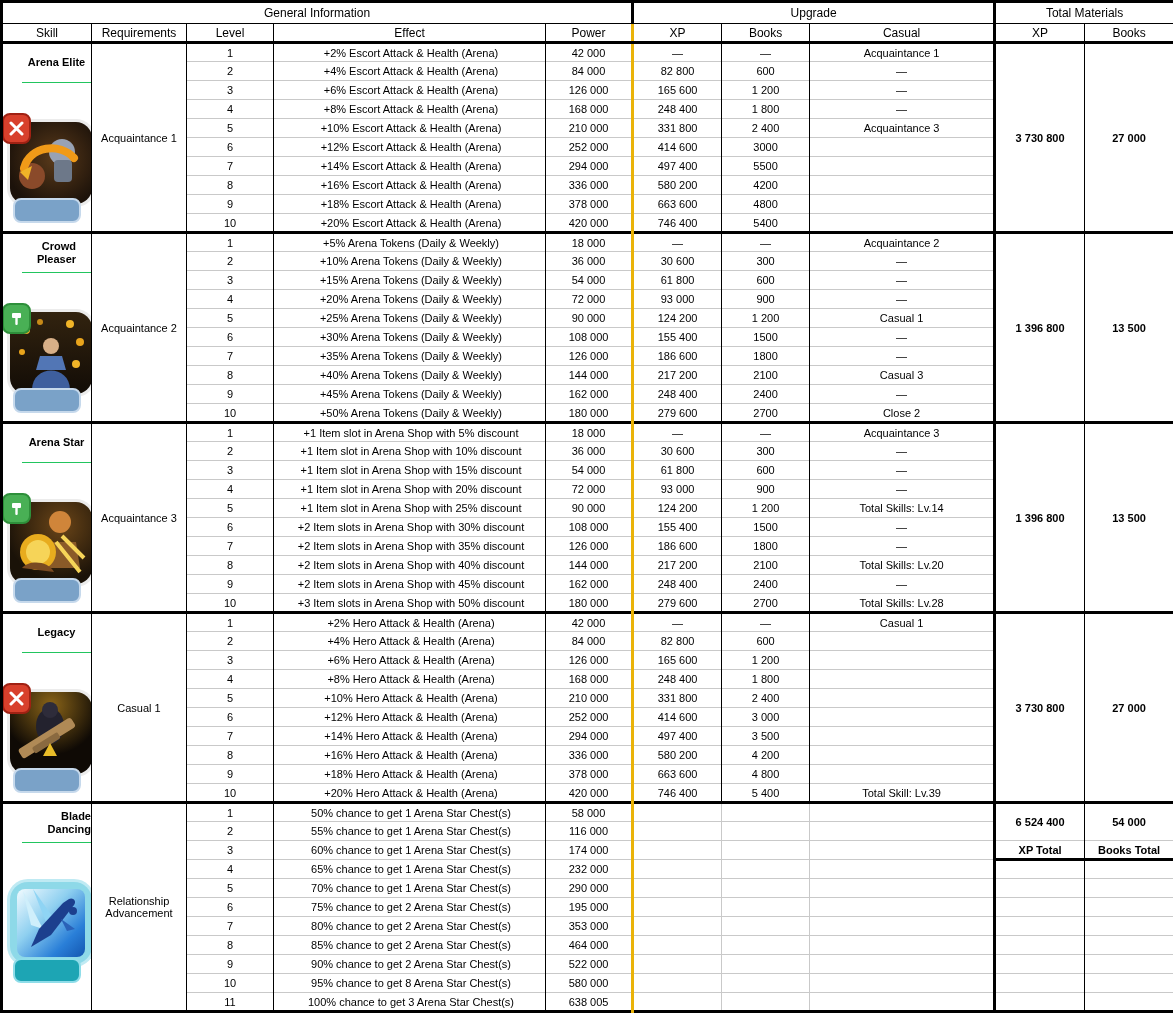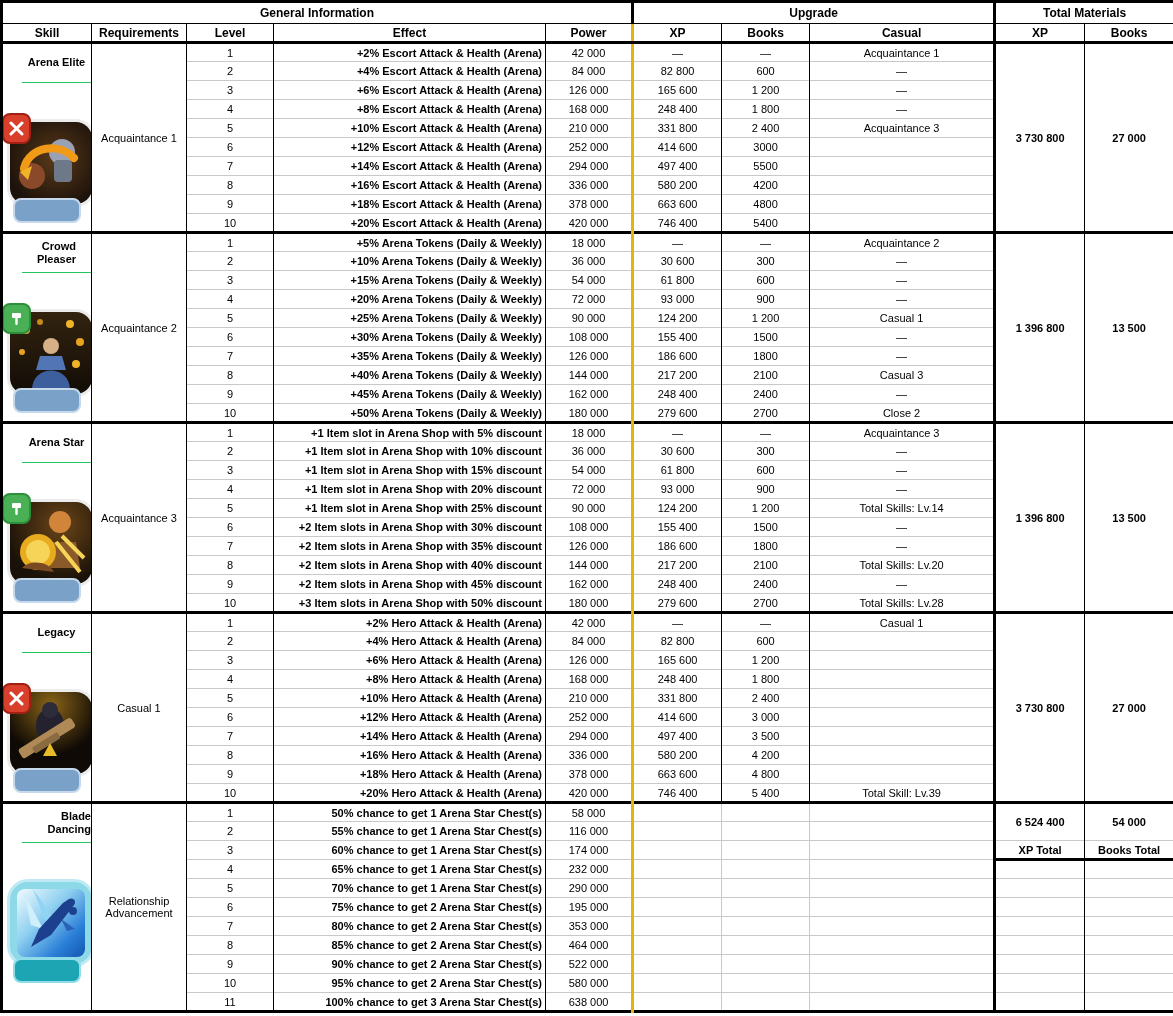--- a/index.html
+++ b/index.html
@@ -7,38 +7,38 @@
           font-family:"Liberation Sans", sans-serif; color:#000; }
   table.skills { border-collapse:collapse; table-layout:fixed; width:1167px;
                  border:3px solid #000; font-size:11px; }
   col.w-skill{width:90px} col.w-req{width:95px} col.w-level{width:87px}
   col.w-effect{width:272px} col.w-power{width:87px} col.w-xp{width:89px}
   col.w-books{width:88px} col.w-others{width:185px} col.w-txp{width:90px} col.w-tbooks{width:90px}
 
   th, td { padding:0 3px; vertical-align:middle; text-align:center; overflow:hidden; }
   tr { height:19px; }
   thead tr.group-row { height:22px; }
-  thead th { font-weight:bold; font-size:12px; background:#fff; }
+  thead th { font-weight:normal; font-size:12px; background:#fff; }
   thead tr.group-row th { border-bottom:1px solid #000; }
   thead tr.col-row th { border-bottom:3px solid #000; }
 
   
   .c-skill,.c-req,.c-level,.c-effect { border-right:1px solid #000; }
   .c-power { border-right:3px solid #eab308;text-align:center; }
   .c-xp,.c-books { border-right:1px solid #000; }
   .c-others { border-right:3px solid #000; }
   .c-txp { border-right:1px solid #000; }
   .g-gi,.g-up { border-right:3px solid #000; }
 
   
   tbody td { border-top:1px solid #c9c9c9; }
   tbody tr.first td { border-top:3px solid #000; }
   td.thickb { border-bottom:3px solid #000;margin-top:8px; }
 
-  td.c-effect { text-align:right; padding-left:6px;font-weight:bold; }
+  td.c-effect { text-align:center; padding-left:6px; }
   td.c-skill { padding:0; vertical-align:top; }
   td.total-val { font-weight:bold; }
   td.total-label { font-weight:bold; }
 
   tbody.blade .c-xp, tbody.blade .c-books { border-right:1px solid #c9c9c9; }
 
   .skill-name { height:38px; display:flex; align-items:center; justify-content:center;
                 text-align:right; font-weight:bold; border-bottom:1px solid #22c55e;
                 line-height:1.2; white-space:pre-line;margin-left:19px; }
   .icon-wrap { display:flex; justify-content:center; padding-top:30px; }
@@ -640,32 +640,32 @@
           <td class="c-effect">90% chance to get 2 Arena Star Chest(s)</td>
           <td class="c-power">522 000</td>
           <td class="c-xp"></td>
           <td class="c-books"></td>
           <td class="c-others"></td>
           <td class="c-txp"></td>
           <td class="c-tbooks"></td>
         </tr>
         <tr>
           <td class="c-level">10</td>
-          <td class="c-effect">95% chance to get 2 Arena Star Chest(s)</td>
+          <td class="c-effect">95% chance to get 8 Arena Star Chest(s)</td>
           <td class="c-power">580 000</td>
           <td class="c-xp"></td>
           <td class="c-books"></td>
           <td class="c-others"></td>
           <td class="c-txp"></td>
           <td class="c-tbooks"></td>
         </tr>
         <tr>
           <td class="c-level">11</td>
           <td class="c-effect">100% chance to get 3 Arena Star Chest(s)</td>
-          <td class="c-power">638 000</td>
+          <td class="c-power">638 005</td>
           <td class="c-xp"></td>
           <td class="c-books"></td>
           <td class="c-others"></td>
           <td class="c-txp"></td>
           <td class="c-tbooks"></td>
         </tr>
       </tbody>
     </table>
 </div>
 

